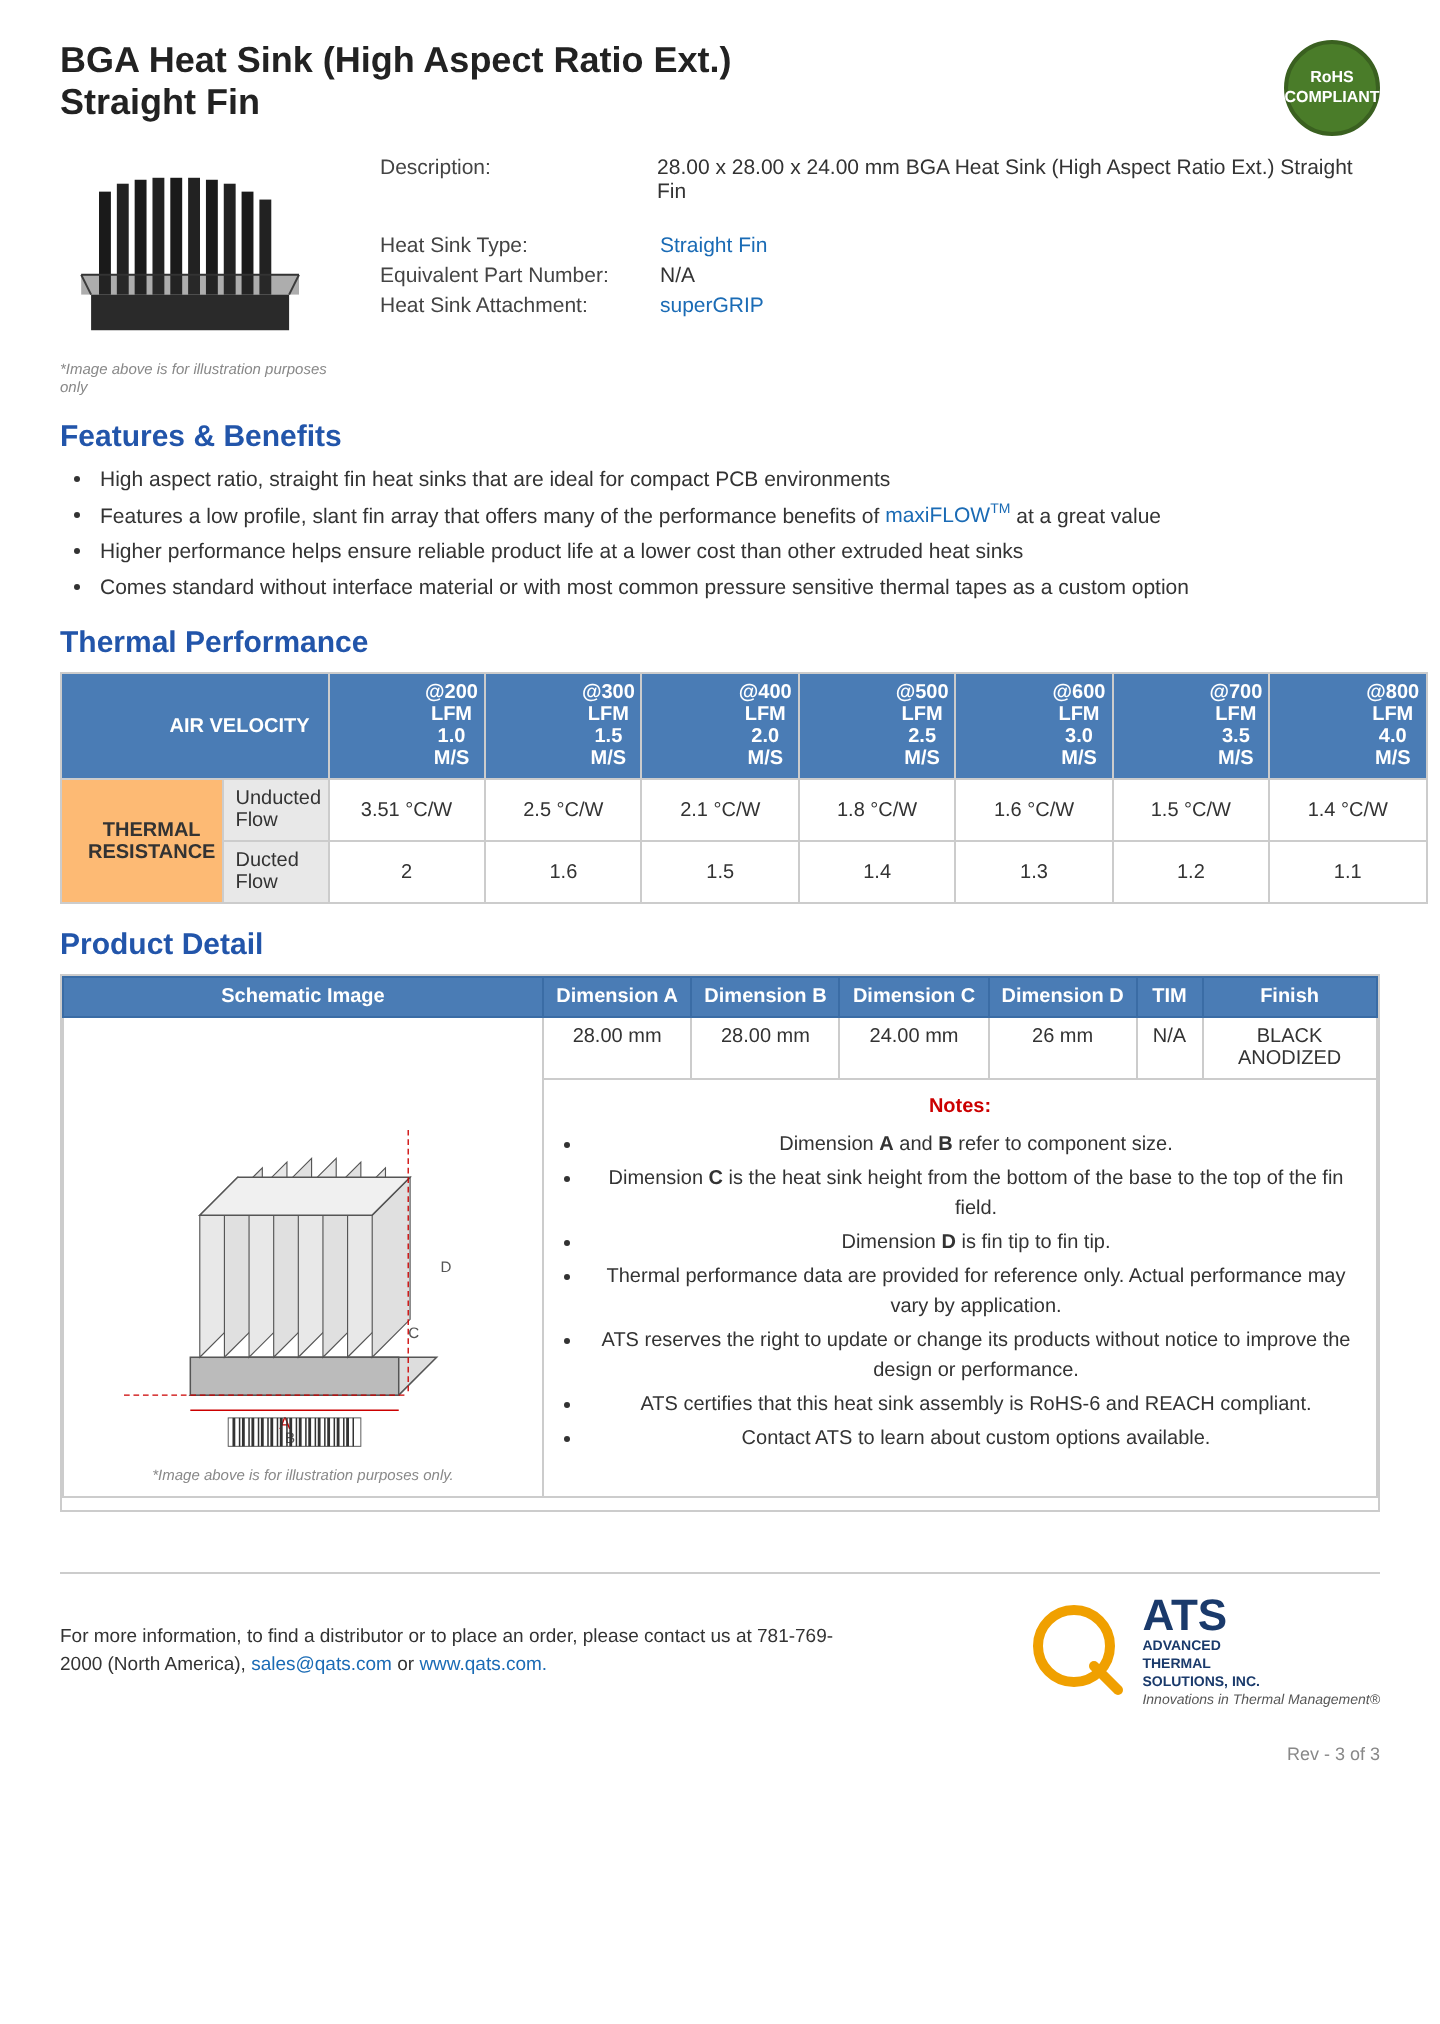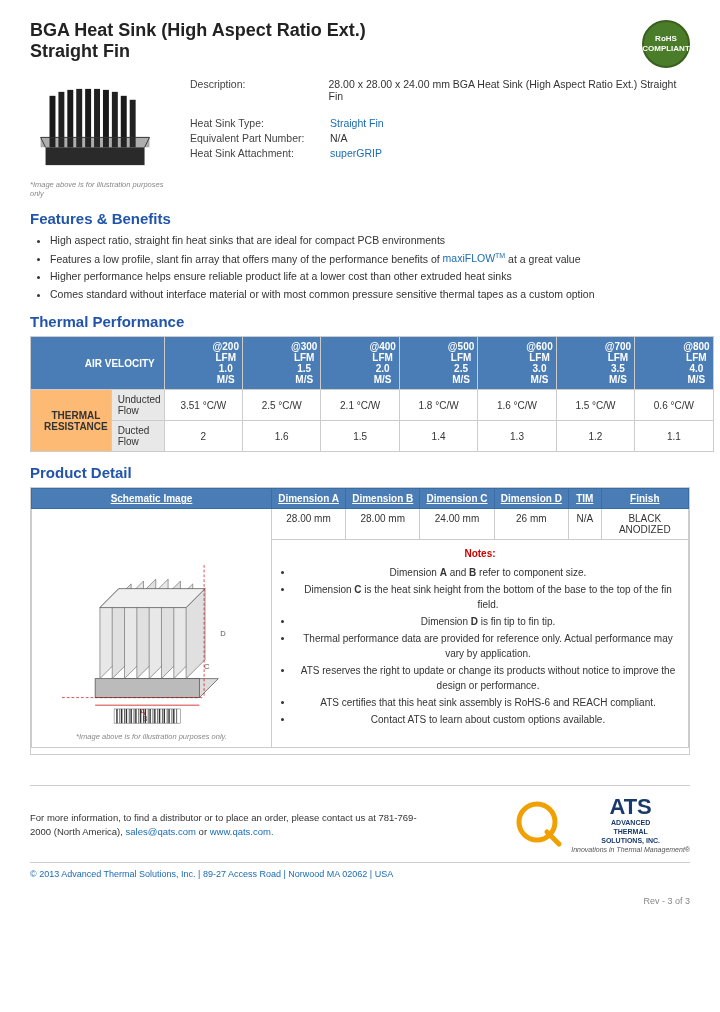--- a/index.html
+++ b/index.html
@@ -163,21 +163,20 @@
       border-collapse: collapse;
       margin-bottom: 6px;
     }
     .detail-table th {
       background: #4a7cb5;
       color: white;
       padding: 4px 6px;
       font-size: 10px;
       border: 1px solid #3a6ca5;
       text-align: center;
-      text-decoration: underline;
     }
     .detail-table td {
       border: 1px solid #ccc;
       padding: 4px 6px;
       font-size: 10px;
       text-align: center;
       vertical-align: top;
     }
 
     .detail-outer {
@@ -243,21 +242,20 @@
     .footer-copyright {
       font-size: 9px;
       color: #1a6bb5;
       border-top: 1px solid #ccc;
       padding-top: 6px;
     }
     .ats-logo {
       display: flex;
       align-items: center;
       gap: 6px;
-      text-align: center;
     }
     .ats-logo-q {
       width: 50px;
       height: 50px;
     }
     .ats-logo-text {
       font-size: 9px;
       color: #1a3a6b;
       line-height: 1.3;
     }
@@ -358,21 +356,21 @@
   <tbody>
     <tr>
       <td rowspan="2" class="th-label-cell">THERMAL RESISTANCE</td>
       <td class="row-label-cell">Unducted Flow</td>
       <td>3.51 °C/W</td>
       <td>2.5 °C/W</td>
       <td>2.1 °C/W</td>
       <td>1.8 °C/W</td>
       <td>1.6 °C/W</td>
       <td>1.5 °C/W</td>
-      <td>0.6 °C/W</td>
+      <td>1.4 °C/W</td>
     </tr>
     <tr>
       <td class="row-label-cell">Ducted Flow</td>
       <td>2</td>
       <td>1.6</td>
       <td>1.5</td>
       <td>1.4</td>
       <td>1.3</td>
       <td>1.2</td>
       <td>1.1</td>
@@ -502,15 +500,14 @@
         <circle cx="22" cy="22" r="18" fill="none" stroke="#f0a000" stroke-width="5"></circle>
         <line x1="32" y1="32" x2="44" y2="44" stroke="#f0a000" stroke-width="5" stroke-linecap="round"></line>
       </svg>
       <div class="ats-logo-text">
         <div class="ats-big">ATS</div>
         <div style="font-size:7px;font-weight:bold;color:#1a3a6b;">ADVANCED<br>THERMAL<br>SOLUTIONS, INC.</div>
         <div style="font-size:7px;color:#555;font-style:italic;">Innovations in Thermal Management®</div>
       </div>
     </div>
   </div>
-  <div class="footer-copyright">© 2013 Advanced Thermal Solutions, Inc.  |  89-27 Access Road  |  Norwood MA  02062  |  USA</div>
   <div class="page-num">Rev - 3 of 3</div>
 </div>
 
 </body></html>

